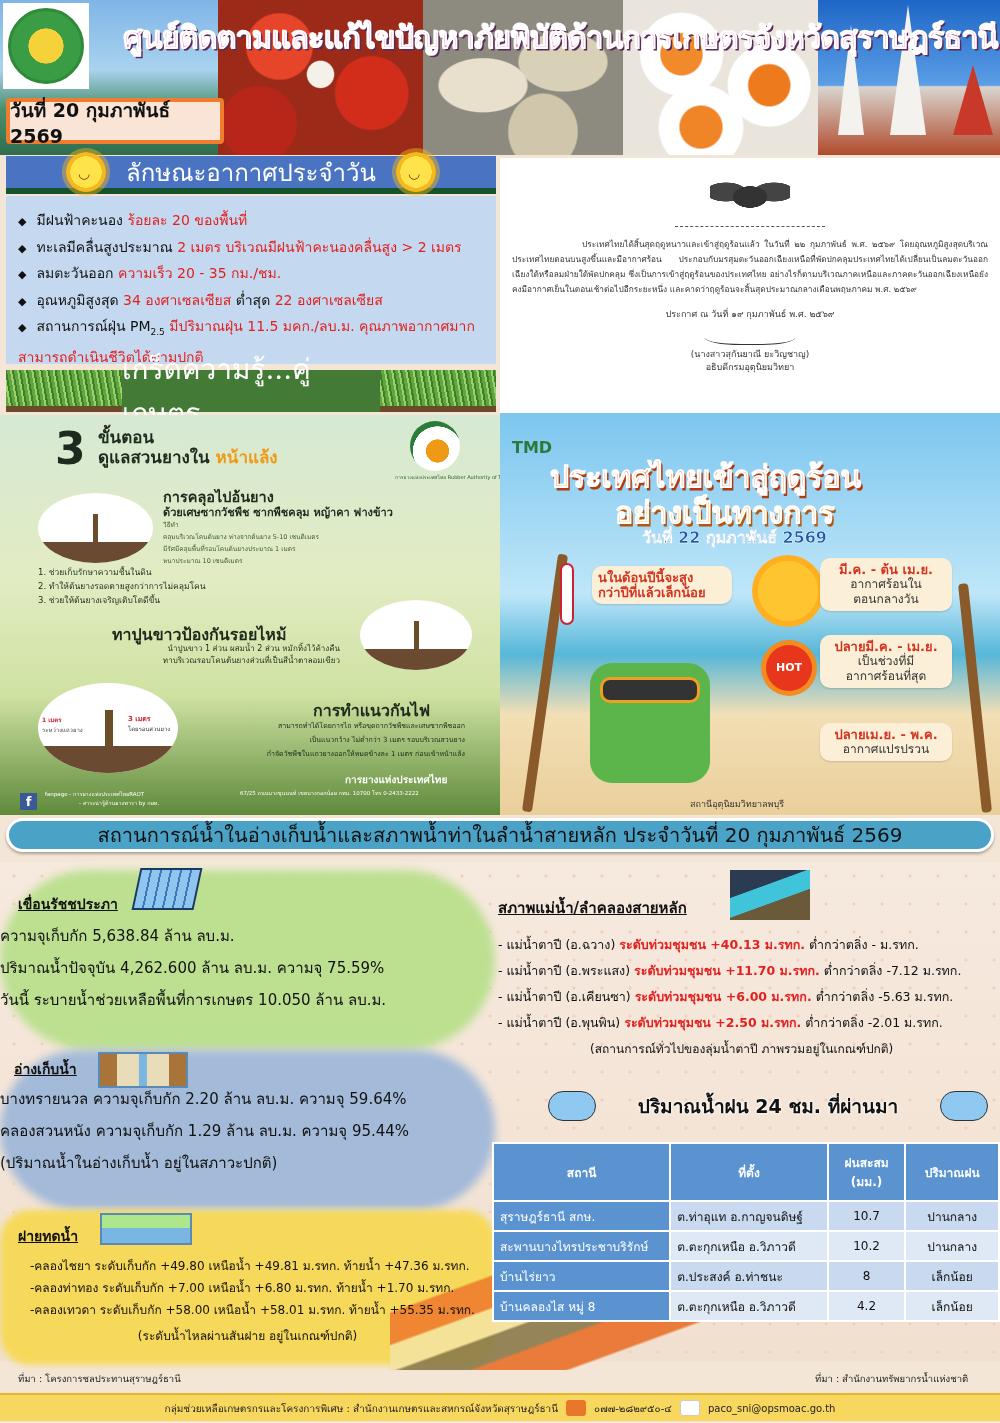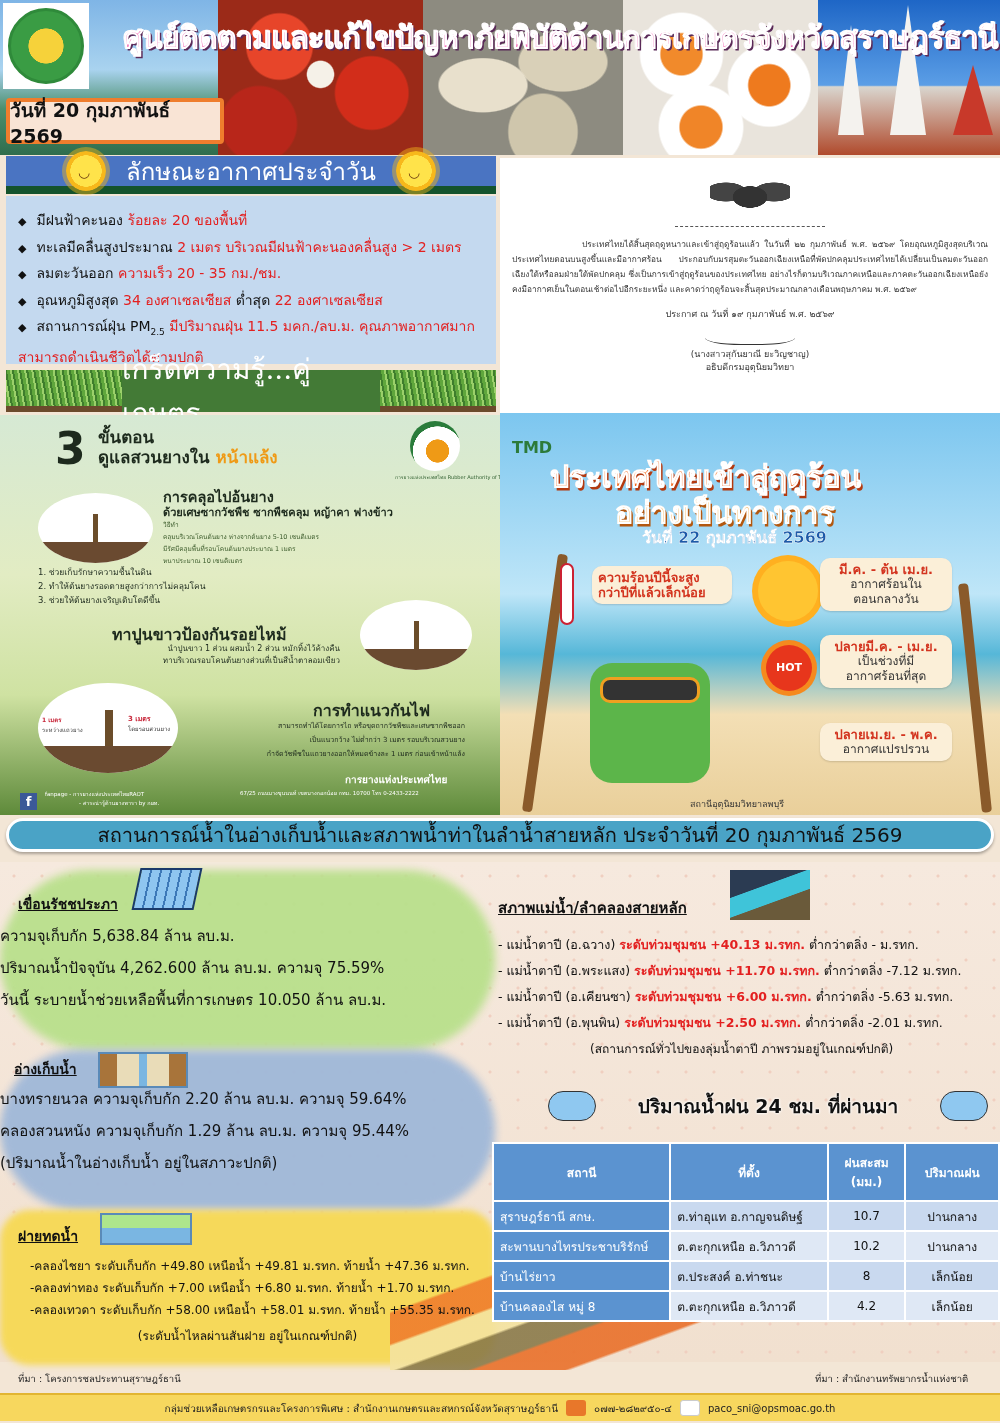--- a/index.html
+++ b/index.html
@@ -28,21 +28,21 @@
     -webkit-text-stroke: 1px #fff; text-shadow: 2px 2px 0 #5a2a58, -1px -1px 0 #fff;
     letter-spacing: -0.5px; white-space: nowrap;
   }
   #date-box {
     left: 6px; top: 98px; width: 218px; height: 46px; background: #f9e4d5;
     border: 4px solid #ef7d2d; border-radius: 4px;
     font-weight: bold; font-size: 19px; color: #111; display: flex; align-items: center; justify-content: center;
   }
 
   
-  #weather-head { left: 6px; top: 156px; width: 490px; height: 38px; background: #4a74c2; border-bottom: 8px solid #14532d; display: flex; align-items: center; justify-content: center; }
+  #weather-head { left: 6px; top: 156px; width: 490px; height: 38px; background: #4a74c2; border-bottom: 6px solid #14532d; display: flex; align-items: center; justify-content: center; }
   #weather-head span.t { font-family: "DejaVu Serif", serif; font-size: 24px; color: #fff; margin: 0 20px; }
   .sun { width: 40px; height: 40px; border-radius: 50%; background: radial-gradient(circle,#ffe34a 0 55%,#f7b81b 56% 100%); position: relative; box-shadow: 0 0 0 4px rgba(247,184,27,.45); }
   .sun::after { content: "◡"; position: absolute; left: 12px; top: 13px; font-size: 14px; color: #6a3a10; }
   #weather-body { left: 6px; top: 196px; width: 490px; height: 168px; background: #c4d9ef; padding: 12px 12px 0 12px; }
   .w-row { font-size: 14px; line-height: 25.5px; color: #111; white-space: nowrap; }
   .w-row .hl { color: #e32020; }
   .w-row .bul { display: inline-block; width: 14px; font-size: 11px; }
   .sub { font-size: 9px; vertical-align: sub; }
 
   
@@ -292,21 +292,21 @@
 
 <div id="tmd" class="abs">
   <div class="palm" style="left:40px;top:140px;height:260px;transform:rotate(8deg);"></div>
   <div class="palm" style="left:470px;top:170px;height:230px;transform:rotate(-6deg);"></div>
   <div class="tp" id="tmd-logo">TMD</div>
   <div class="tp" id="tmd-t1">ประเทศไทยเข้าสู่ฤดูร้อน</div>
   <div class="tp" id="tmd-t2">อย่างเป็นทางการ</div>
   <div class="tp" id="tmd-date">วันที่ 22 กุมภาพันธ์ 2569</div>
   <div class="tp" id="tmd-thermo"></div>
   <div class="tmd-card" id="tc1">
-    <div class="r">ความร้อนปีนี้จะสูง</div>
+    <div class="r">นในด้อนปีนี้จะสูง</div>
     <div class="r">กว่าปีที่แล้วเล็กน้อย</div>
   </div>
   <div class="tp" id="tmd-sun"></div>
   <div class="tmd-card" id="tc2">
     <div class="r">มี.ค. - ต้น เม.ย.</div>
     <div>อากาศร้อนใน</div>
     <div>ตอนกลางวัน</div>
   </div>
   <div class="tp" id="tmd-hot">HOT</div>
   <div class="tmd-card" id="tc3">

